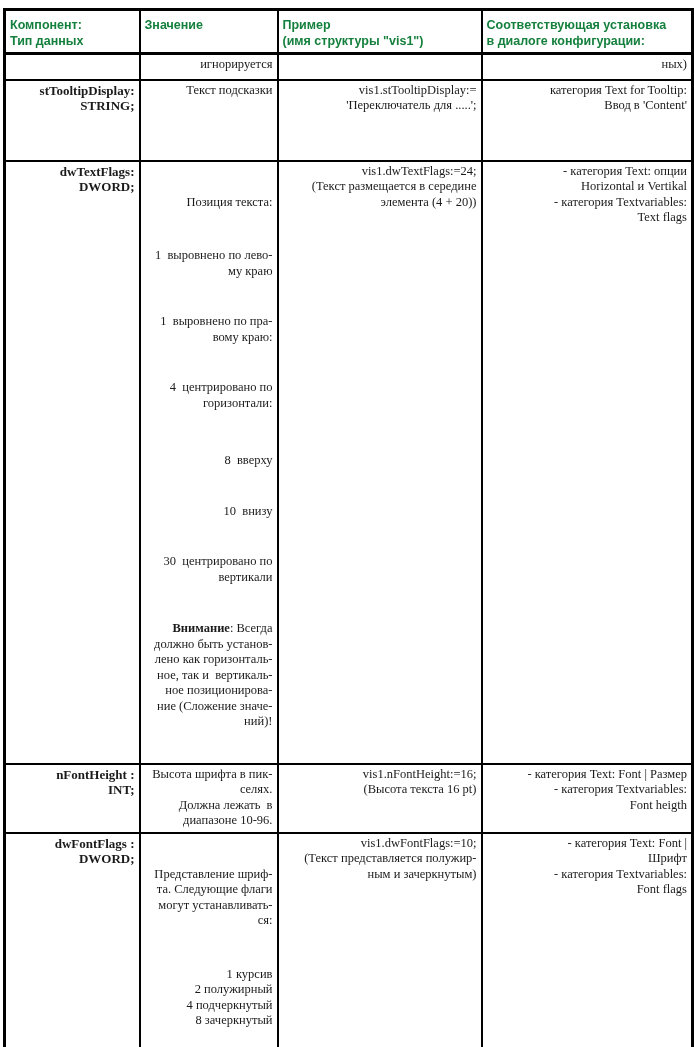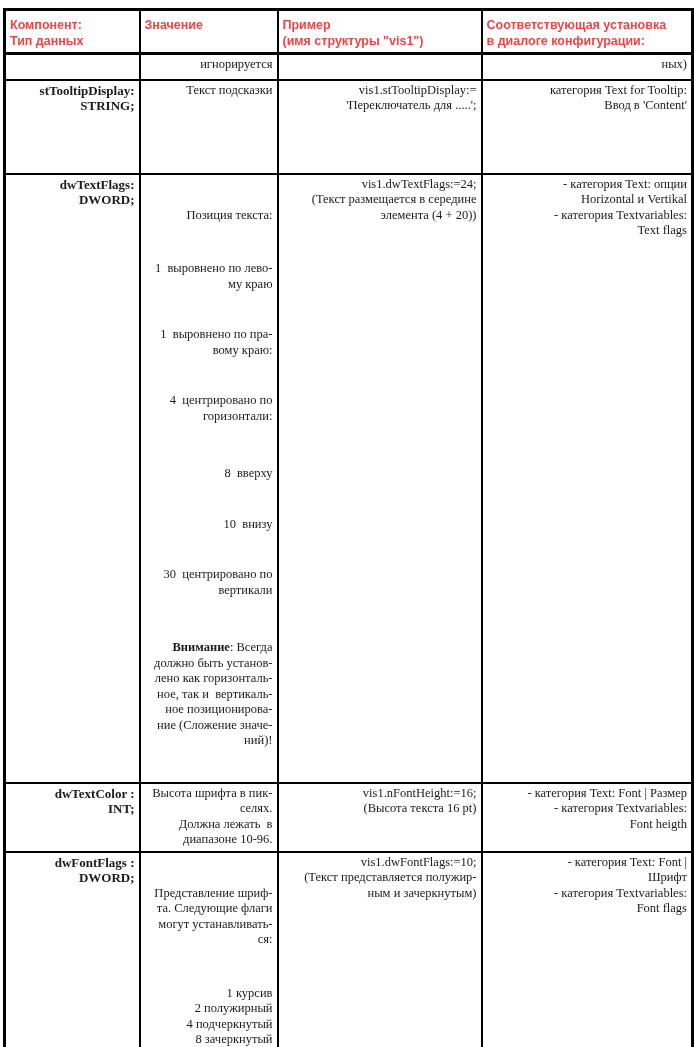--- a/index.html
+++ b/index.html
@@ -15,33 +15,33 @@
   th,td{
     border:2px solid #000;
     vertical-align:top;
     padding:2px 4px 2px 4px;
     overflow:hidden;
   }
   th{
     font-family:"Liberation Sans",sans-serif;
     font-weight:bold;font-size:12.5px;line-height:16px;
     text-align:left;border-bottom-width:3px;padding-top:6px;
-    white-space:pre-wrap;color:#ef4444;
+    white-space:pre-wrap;color:#15803d;
   }
   td{
     font-size:12.5px;line-height:15.5px;white-space:pre-wrap;text-align:right;
   }
   td.comp{font-weight:bold;font-size:13px;}
   td p{margin:0 0 4px 0;}
   td p.intro{margin-bottom:7px;}
   td p.gap-top{margin-top:7px;}
-  td p.warn{margin-top:7px;margin-bottom:0;}
+  td p.warn{margin-top:1px;margin-bottom:0;}
   tr.hr{height:44px;}
   tr.r0{height:26px;}
-  tr.r1{height:94px;}
+  tr.r1{height:81px;}
   tr.r2{height:313px;}
   tr.r3{height:61px;}
   tr.r4{height:69px;}
   tr.r5{height:175px;}
 </style>
 </head>
 <body>
 
 <div class="page">
   <table class="props">
@@ -103,21 +103,21 @@
         </td>
         <td>vis1.dwTextFlags:=24;
 (Текст размещается в середине
 элемента (4 + 20))</td>
         <td>- категория Text: опции
   Horizontal и Vertikal
 - категория Textvariables:
   Text flags</td>
       </tr>
       <tr class="r4">
-        <td class="comp">dwTextColor :
+        <td class="comp">nFontHeight :
 INT;</td>
         <td>Высота шрифта в пик-
 селях.
 Должна лежать  в
 диапазоне 10-96.</td>
         <td>vis1.nFontHeight:=16;
 (Высота текста 16 pt)</td>
         <td>- категория Text: Font | Размер
 - категория Textvariables:
   Font heigth</td>

